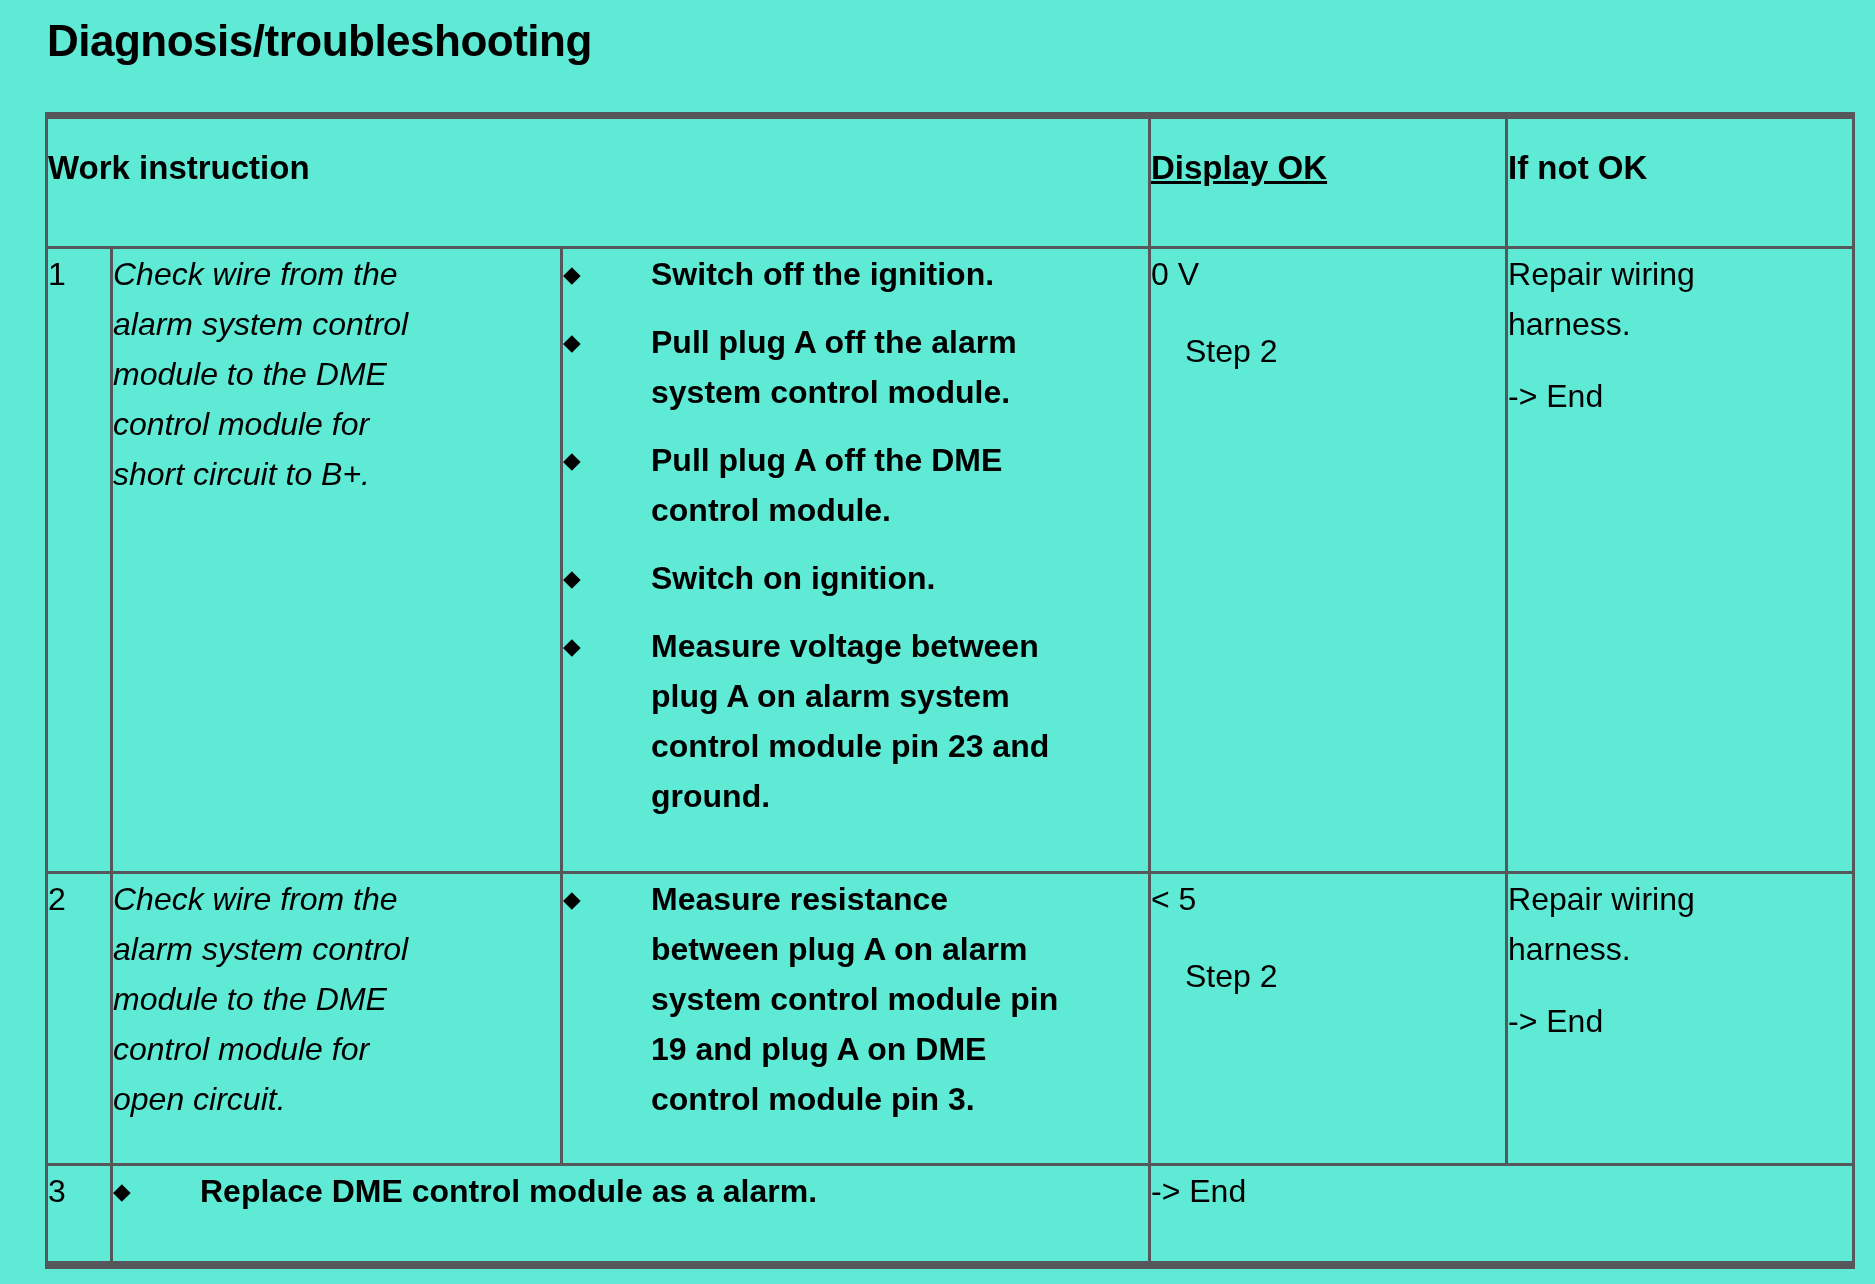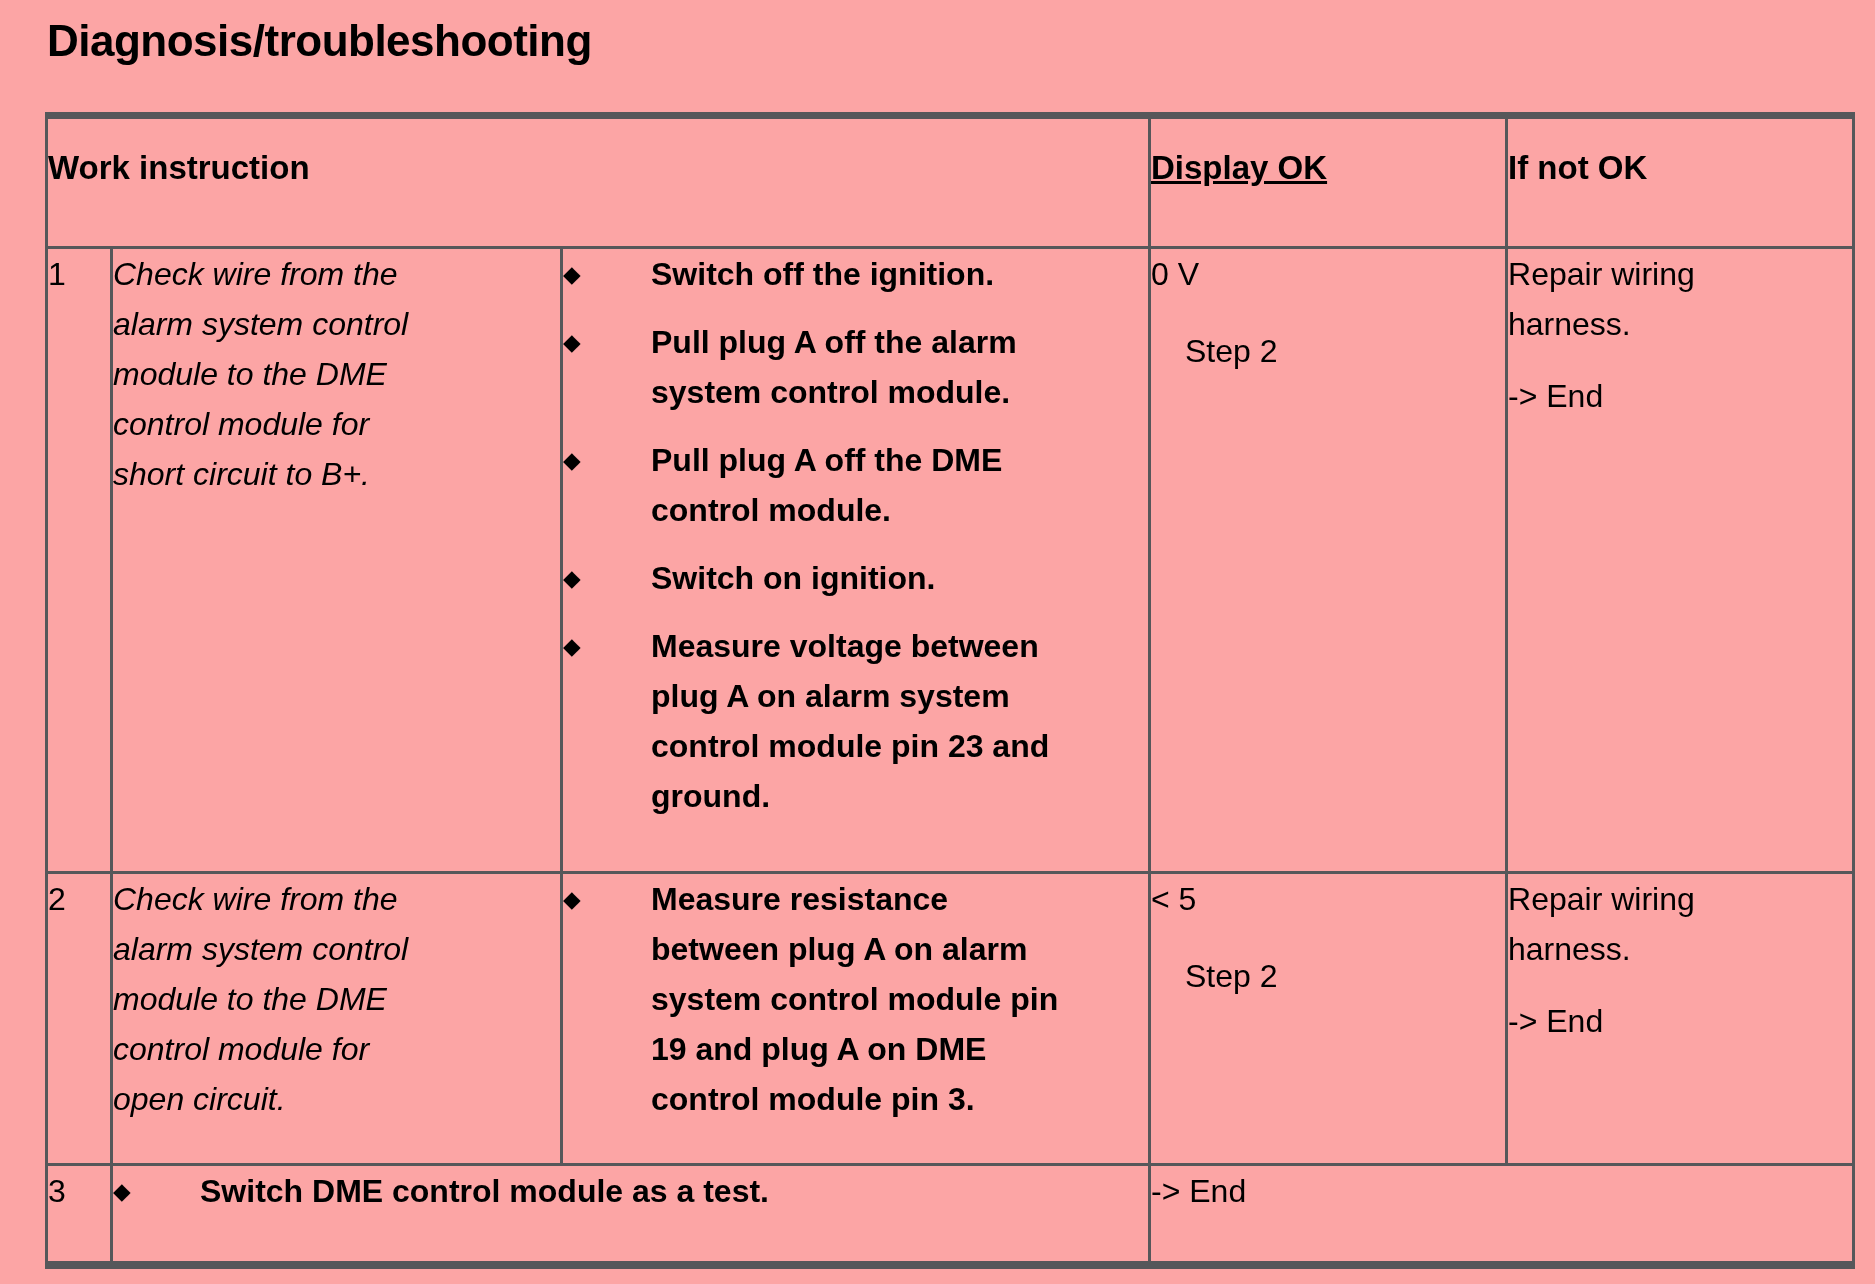--- a/index.html
+++ b/index.html
@@ -9,21 +9,21 @@
     width: 1875px;
     height: 1284px;
     font-family: "Liberation Sans", "DejaVu Sans", sans-serif;
     color: #000000;
     overflow: hidden;
   }
   .page {
     position: relative;
     width: 1875px;
     height: 1284px;
-    background: #fca5a5;
+    background: #5eead4;
   }
   .title {
     position: absolute;
     left: 47px;
     top: 16px;
     font-size: 44px;
     font-weight: bold;
     letter-spacing: -0.5px;
     margin: 0;
   }
@@ -188,21 +188,21 @@
 harness.</div>
         <div class="nok-result">-&gt; End</div>
       </td>
     </tr>
 
     <tr class="row-3">
       <td class="num">3</td>
       <td colspan="2" class="bullets merged-steps">
         <div class="bullet-item">
           <span class="diamond">◆</span>
-          <span class="btext">Switch DME control module as a test.</span>
+          <span class="btext">Replace DME control module as a alarm.</span>
         </div>
       </td>
       <td colspan="2" class="dok">
         <div>-&gt; End</div>
       </td>
     </tr>
   </tbody>
     </table>
 
 </div>

